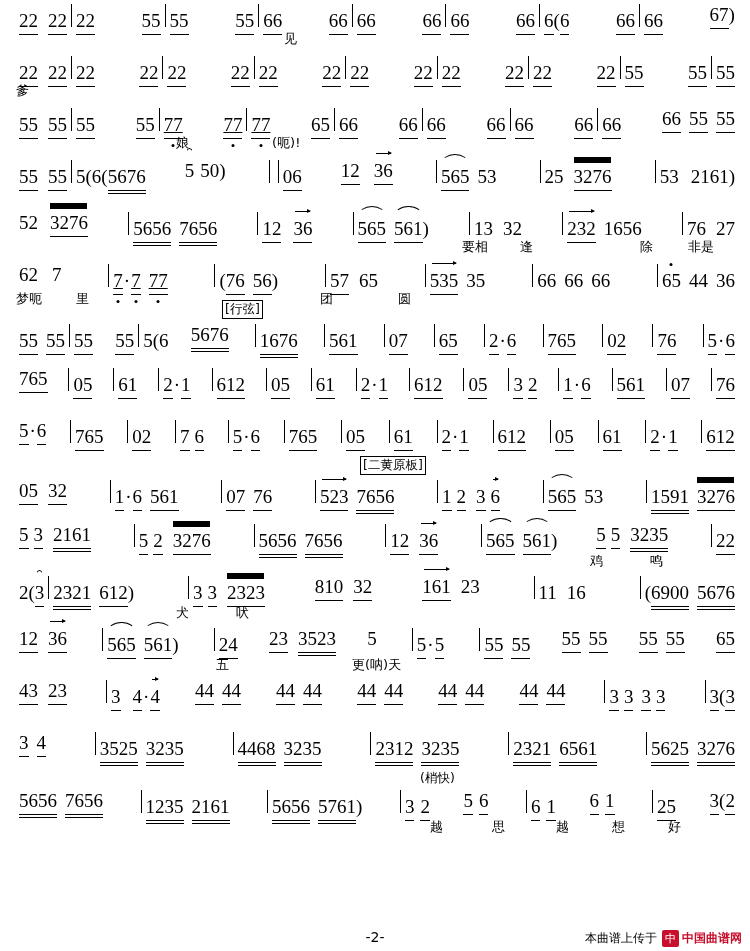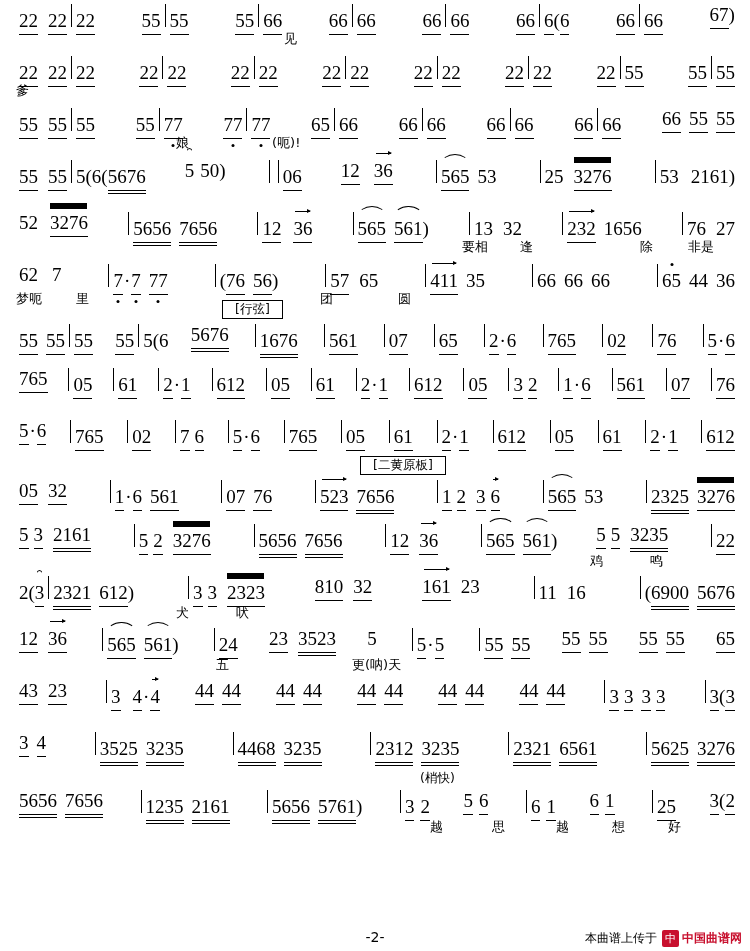--- a/index.html
+++ b/index.html
@@ -54,21 +54,21 @@
     position:relative;
   }
   .u2::after{
     content:"";
     position:absolute;
     left:0;right:0;
     bottom:-4px;
     height:1.5px;
     background:#000;
   }
-  .dotu{position:relative;}
+  .dotu{position:relative;text-decoration:underline;}
   .dotu::before{
     content:"";
     position:absolute;
     left:50%;transform:translateX(-50%);
     bottom:-9px;
     width:3px;height:3px;border-radius:50%;
     background:#000;
   }
   .dotover{position:relative;}
   .dotover::before{
@@ -115,21 +115,21 @@
     font-size:13px;
     font-family:"DejaVu Sans", sans-serif;
     color:#000;
     white-space:nowrap;
   }
   .tag{
     position:absolute;
     font-size:12.5px;
     font-family:"DejaVu Sans", sans-serif;
     border:1px solid #000;
-    padding:0 12px;
+    padding:0 2px;
     white-space:nowrap;
   }
   .plain-tag{
     position:absolute;
     font-size:12.5px;
     font-family:"DejaVu Sans", sans-serif;
     white-space:nowrap;
     text-align:center;
   }
   #pagenum{
@@ -354,21 +354,21 @@
       <span class="cell">
           <span class="bar"></span>
           <span class="u1 dotu">7</span>
           <span class="dotmid">·</span>
           <span class="u1 dotu">7</span>
           <span style="width:8px"></span>
           <span class="u1 dotu">77</span>
         </span>
       <span class="cell"><span class="bar"></span>(<span class="u1">76</span><span style="width:8px"></span><span class="u1">56</span>)</span>
       <span class="cell"><span class="bar"></span><span class="u1">57</span><span style="width:10px"></span>65</span>
-      <span class="cell"><span class="bar"></span><span class="u1 arr">411</span><span style="width:8px"></span>35</span>
+      <span class="cell"><span class="bar"></span><span class="u1 arr">535</span><span style="width:8px"></span>35</span>
       <span class="cell"><span class="bar"></span>66<span style="width:8px"></span>66<span style="width:8px"></span>66</span>
       <span class="cell"><span class="bar"></span><span class="dotover">65</span><span style="width:8px"></span>44<span style="width:8px"></span>36</span>
     </div>
     <span class="lyric" style="left:16px;top:30px">梦呃</span>
     <span class="lyric" style="left:76px;top:30px">里</span>
     <span class="lyric" style="left:320px;top:30px">团</span>
     <span class="lyric" style="left:398px;top:30px">圆</span>
   </div>
 
   <div class="row">
@@ -604,21 +604,21 @@
           <span style="width:5px"></span>
           <span class="u1">2</span>
           <span style="width:10px"></span>
           <span class="u1">3</span>
           <span style="width:5px"></span>
           <span class="u1 arr">6</span>
         </span>
       <span class="cell"><span class="bar"></span><span class="u1 slur">565</span><span style="width:8px"></span>53</span>
       <span class="cell">
           <span class="bar"></span>
-          <span class="u2">2325</span>
+          <span class="u2">1591</span>
           <span style="width:8px"></span>
           <span class="u2 arr">3276</span>
         </span>
     </div>
   </div>
 
   <div class="row">
     <div class="notes">
       <span class="cell">
           <span class="u1">5</span>

